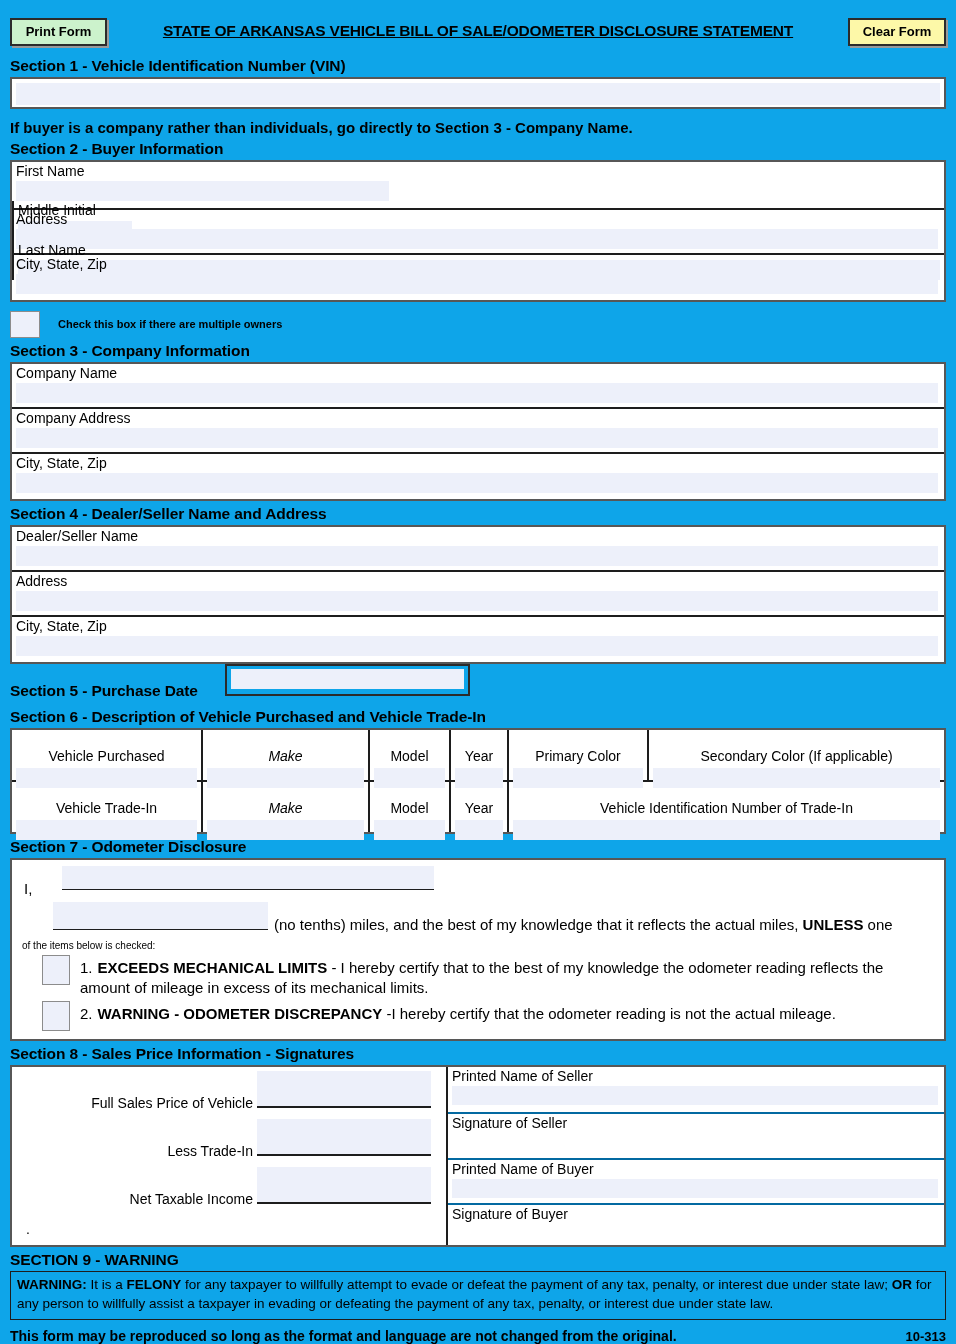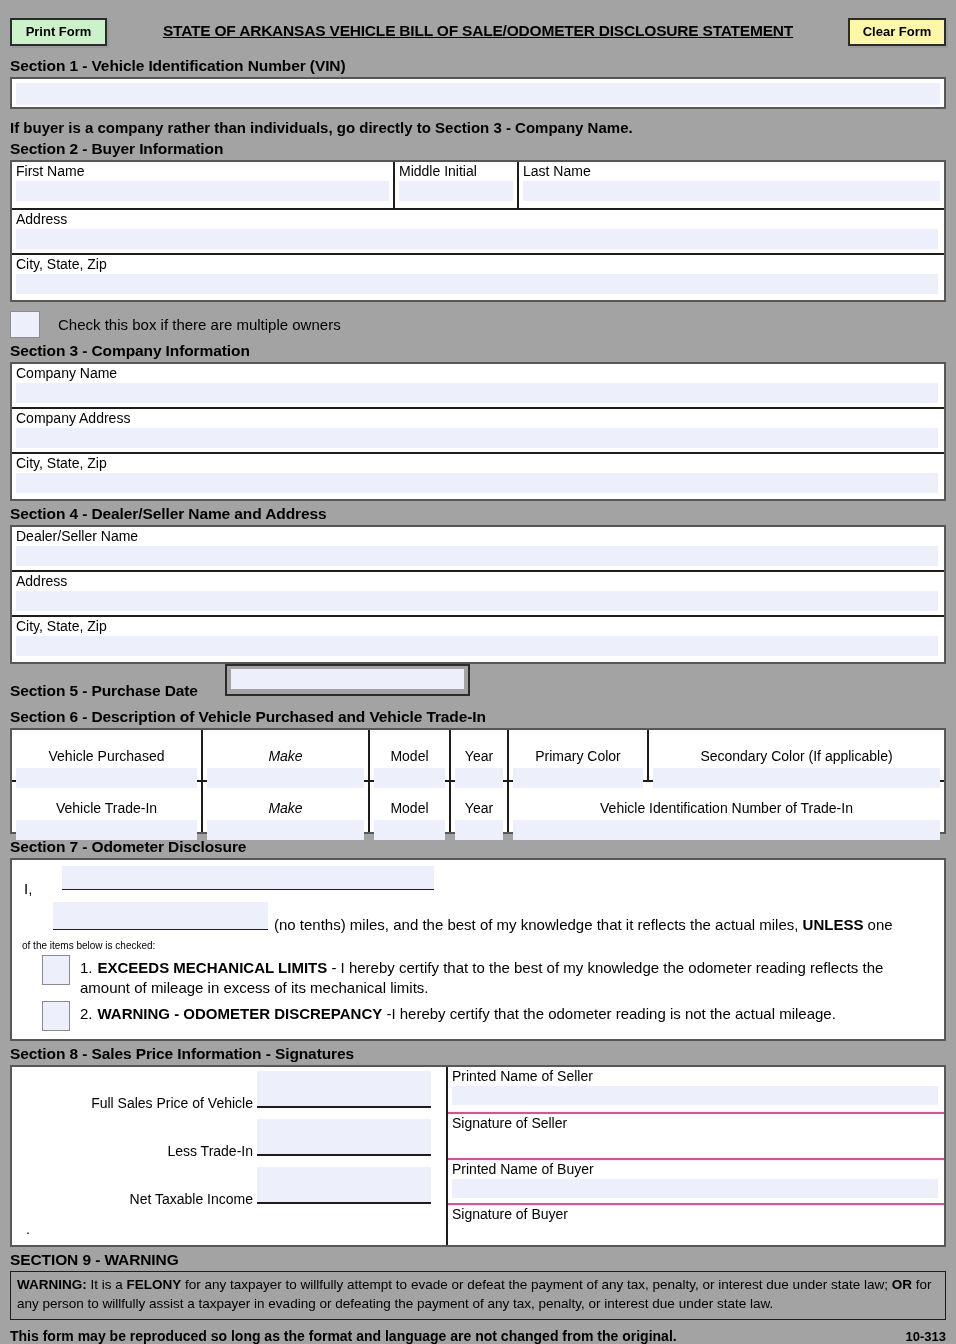--- a/index.html
+++ b/index.html
@@ -8,21 +8,21 @@
     background: #ffffff;
   }
   body {
     font-family: "Liberation Sans", sans-serif;
     color: #000000;
   }
   #page {
     position: relative;
     width: 956px;
     height: 1344px;
-    background: #a3a3a3;
+    background: #0ea5e9;
     overflow: hidden;
   }
 
   
   .field {
     background: #edf0fa;
     height: 20px;
   }
   .sec-head {
     font-size: 15.5px;
@@ -99,21 +99,21 @@
     margin: 10px 10px 3px 10px;
     font-size: 15px;
     font-weight: bold;
   }
 
   
   #section2-head, #section3-head, #section4-head,
   #section6-head, #section7-head, #section8-head, #section9-head {
     margin: 4px 10px 2px 10px;
   }
-  .name-row { display: flex; height: 46px; }
+  .name-row { display: flex; height: 46px; flex-direction: column; }
   .name-col { box-sizing: border-box; }
   .name-col + .name-col { border-left: 2px solid #1d1d1d; }
   .name-col .field { margin: 2px 4px 0 4px; }
   .col-first { width: 381px; }
   .col-mid   { width: 124px; }
   .col-last  { flex: 1; }
 
   .addr-row { height: 45px; box-sizing: border-box; }
   .addr-row .field { margin: 2px 6px 0 4px; }
 
@@ -125,22 +125,22 @@
     height: 28px;
   }
   #multi-owner-checkbox {
     width: 30px; height: 27px;
     background: #edf0fa;
     border: 1px solid #8c8c8c;
     box-sizing: border-box;
     cursor: pointer;
   }
   #multi-owner-label {
-    font-size: 15px;
-    font-weight: normal;
+    font-size: 11px;
+    font-weight: bold;
     margin-left: 18px;
   }
 
   
   #section5-row {
     position: relative;
     margin: 8px 10px 4px 10px;
     height: 32px;
   }
   #section5-label {
@@ -273,21 +273,21 @@
     background: #edf0fa;
     border-bottom: 2px solid #1d1d1d;
     box-sizing: border-box;
   }
   #price-dot {
     position: absolute;
     left: 14px; bottom: 8px;
     font-size: 14px;
   }
   .sig-row { box-sizing: border-box; }
-  .sig-row + .sig-row { border-top: 2px solid #ec4899; }
+  .sig-row + .sig-row { border-top: 2px solid #0369a1; }
   .sig-label {
     font-size: 14px;
     padding: 1px 0 0 4px;
   }
   .sig-field {
     background: #edf0fa;
     height: 19px;
     margin: 2px 6px 0 4px;
   }
   .sig-name { height: 45px; }

